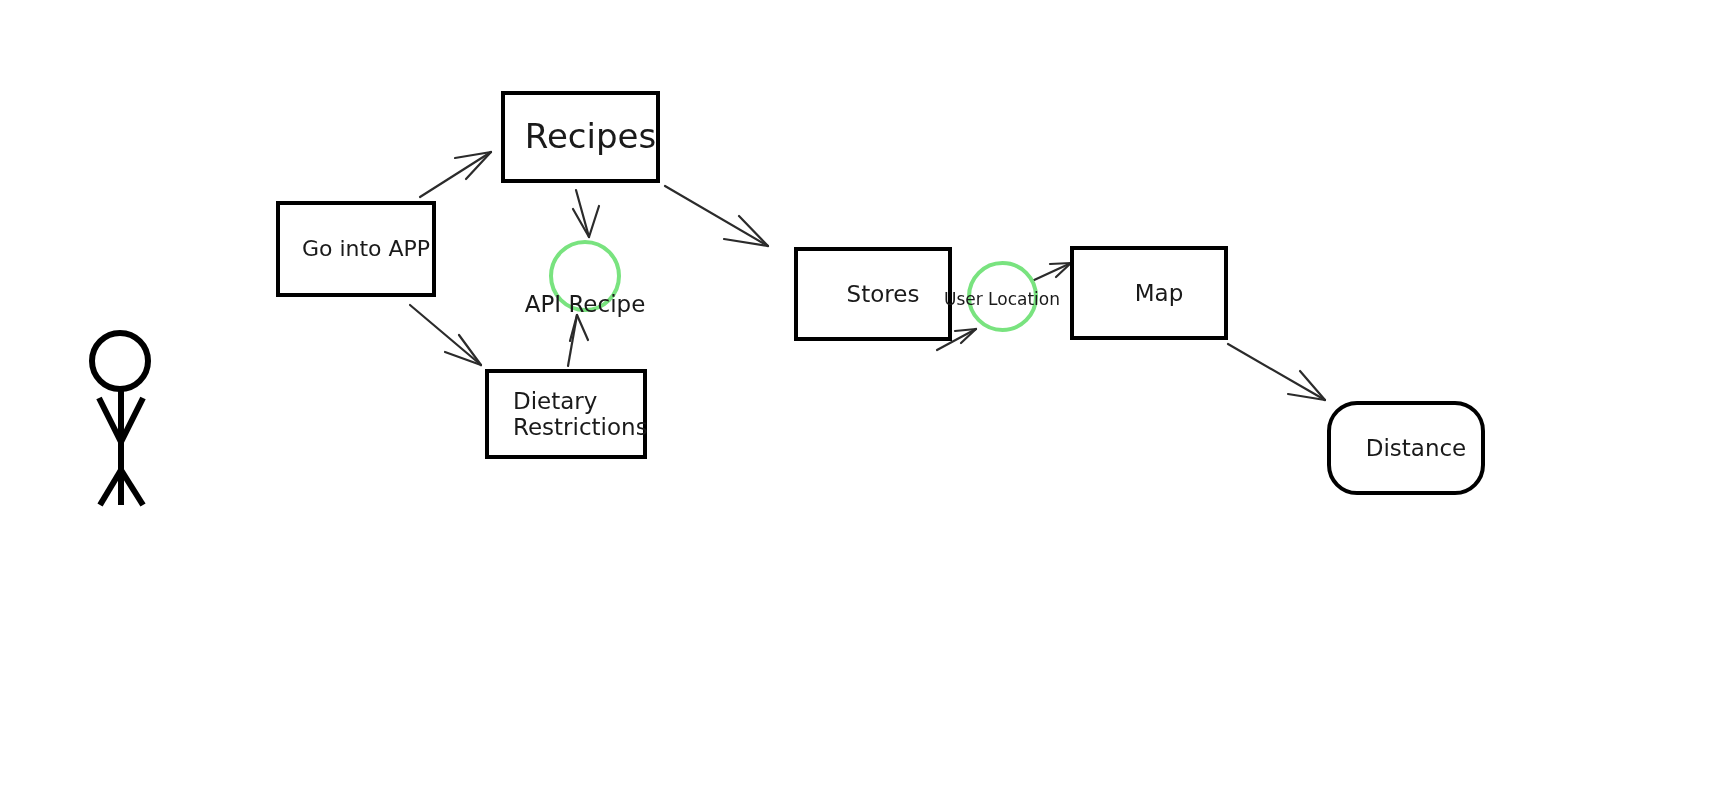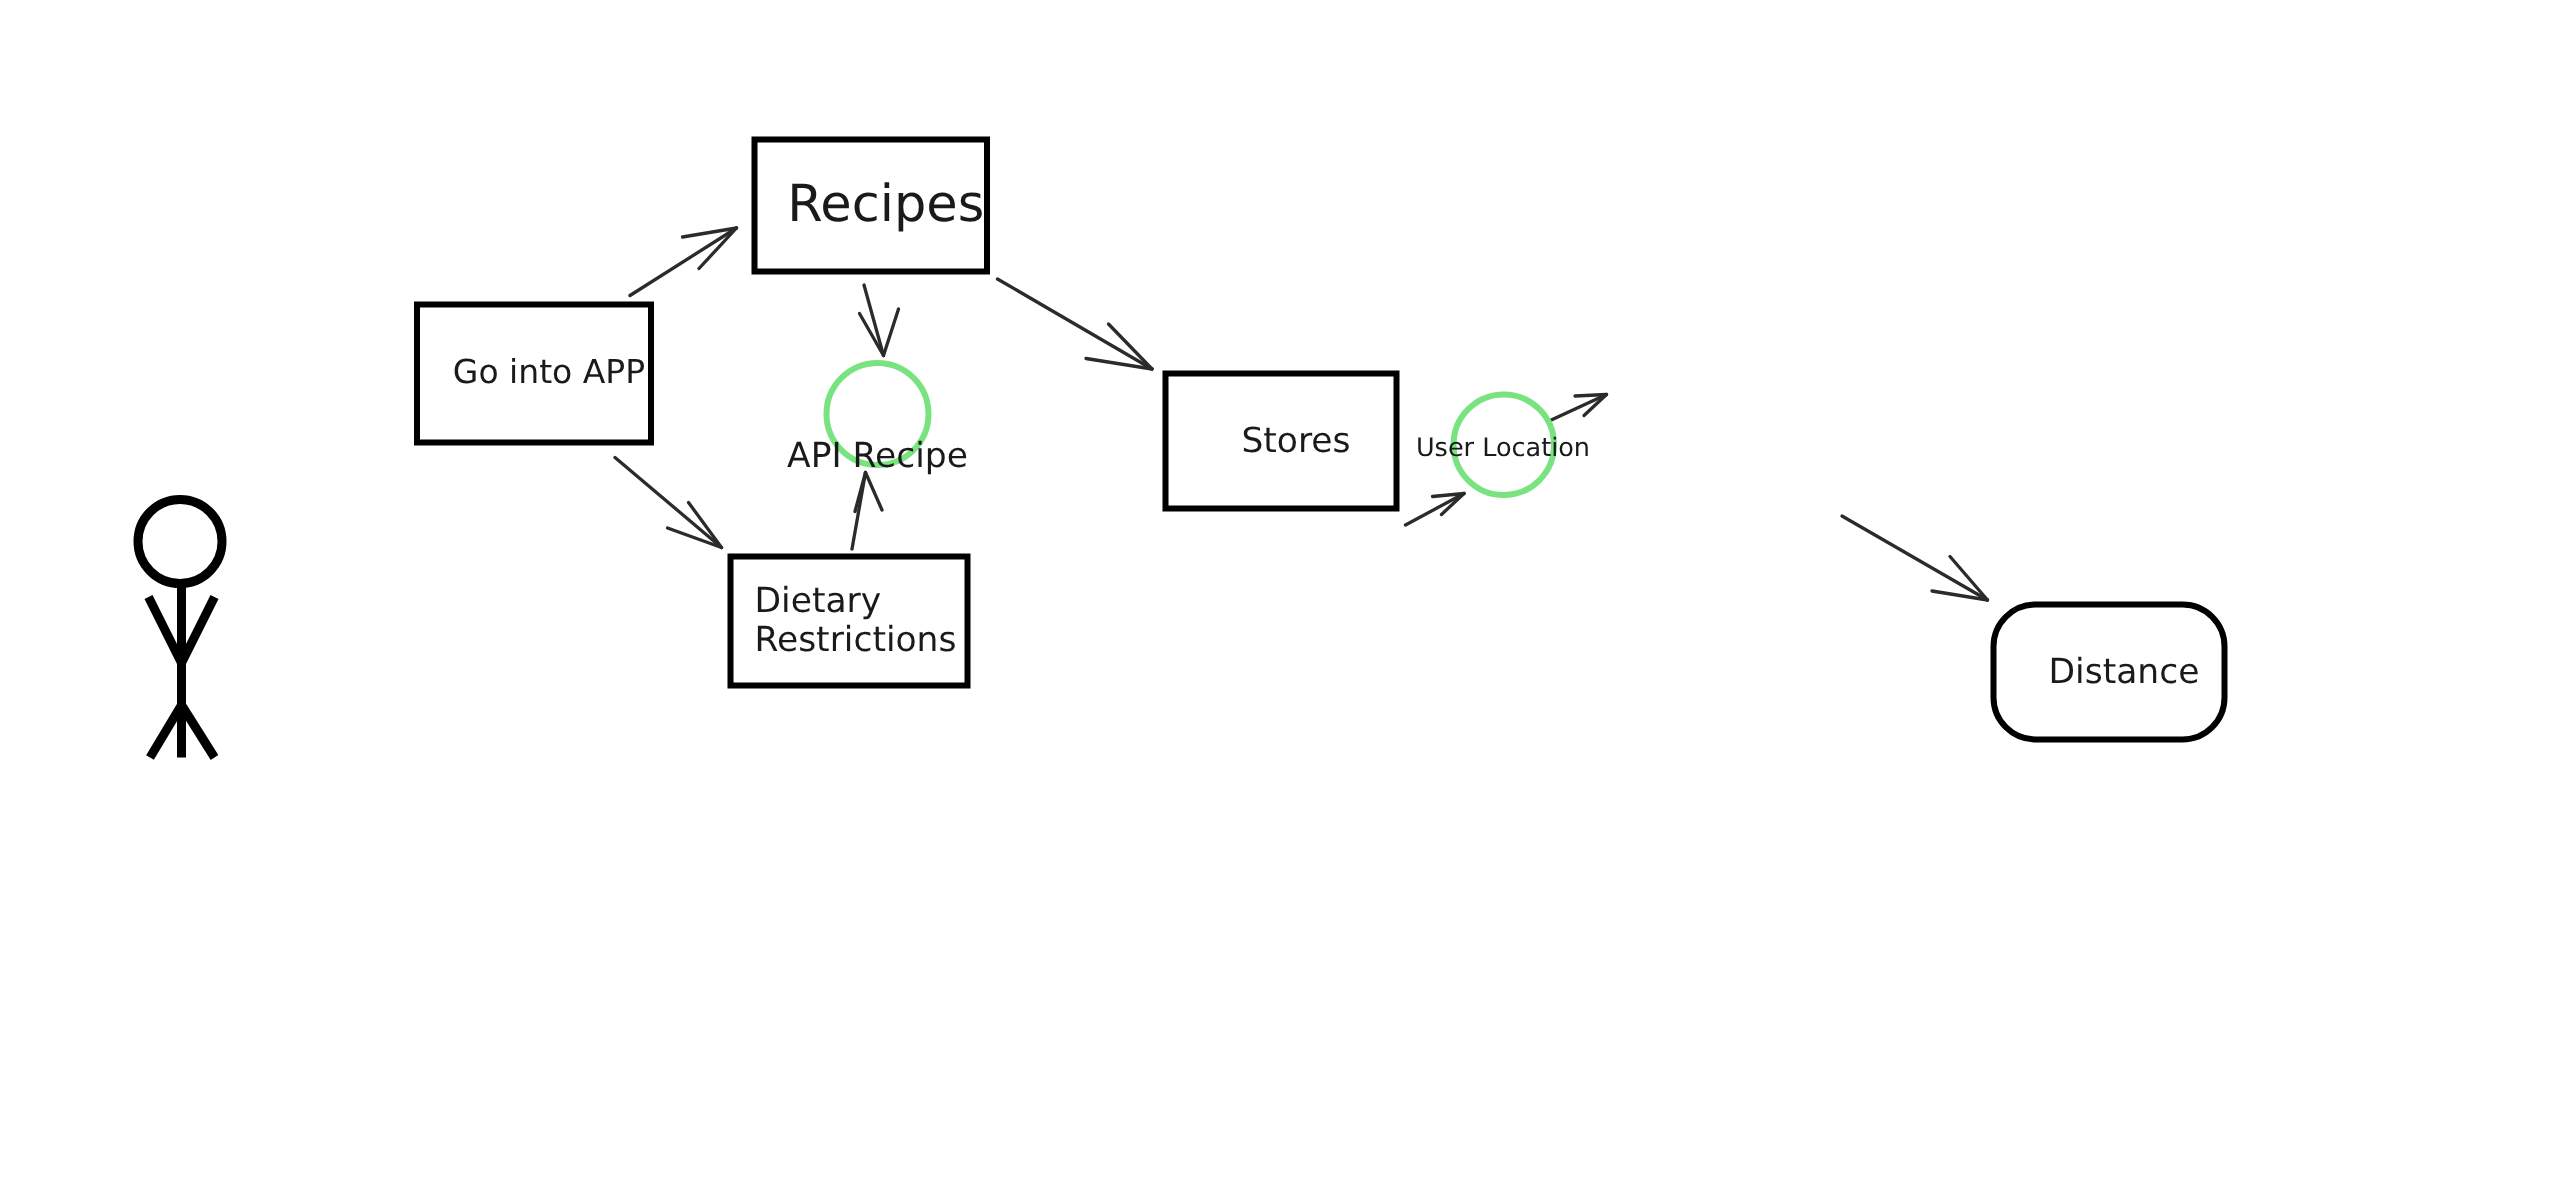--- a/index.html
+++ b/index.html
@@ -142,33 +142,36 @@
   </svg>
 
   <div class="node-box lbl-goinapp" style="left:276px; top:201px; width:160px; height:96px;">
     <span>Go into APP</span>
   </div>
 
   <div class="node-box lbl-recipes" style="left:501px; top:91px; width:159px; height:92px;">
     <span>Recipes</span>
   </div>
 
-  <div class="node-box lbl-dietary" style="left:485px; top:369px; width:162px; height:90px; justify-content:flex-start; padding-left:14px; text-align:left;">
+  <div class="node-box lbl-dietary" style="left:485px; top:369px; width:162px; height:90px; justify-content:flex-start; padding-left:24px; text-align:left;">
     <span>Dietary
 Restrictions</span>
   </div>
 
   <div class="node-circle" style="left:549px; top:240px; width:72px; height:72px;"></div>
   <div class="circle-label lbl-api" style="left:455px; top:267px; width:260px;margin-top:24px;">API Recipe</div>
 
-  <div class="node-box lbl-stores" style="left:775px; top:247px; width:158px; height:94px;text-align:right;">
+  <div class="node-box lbl-stores" style="left:794px; top:247px; width:158px; height:94px;text-align:right;">
     <span>Stores</span>
   </div>
 
   <div class="node-circle" style="left:967px; top:261px; width:71px; height:71px;"></div>
   <div class="circle-label lbl-userloc" style="left:872px; top:289px; width:260px;">User Location</div>
 
+  <div class="node-box lbl-map" style="left:1070px; top:246px; width:158px; height:94px;">
+    <span>Map</span>
+  </div>
 
   <div class="node-box lbl-distance" style="left:1327px; top:401px; width:158px; height:94px;">
     <span>Distance</span>
   </div>
 
 </div>
 
 </body></html>

